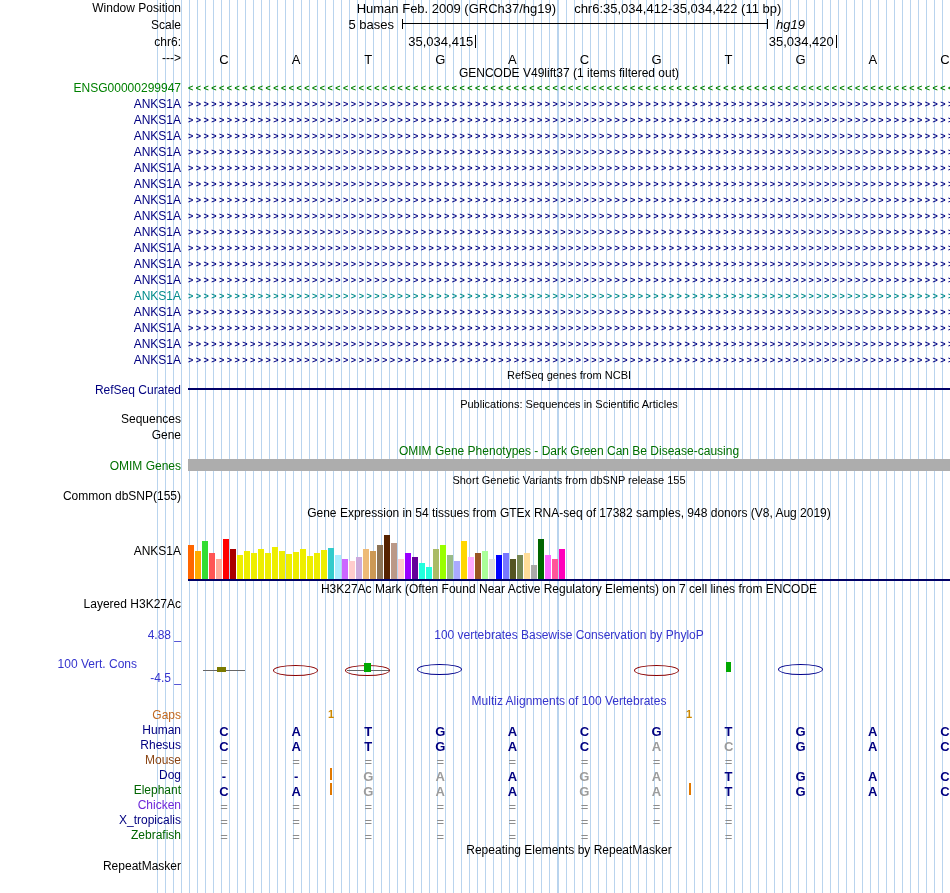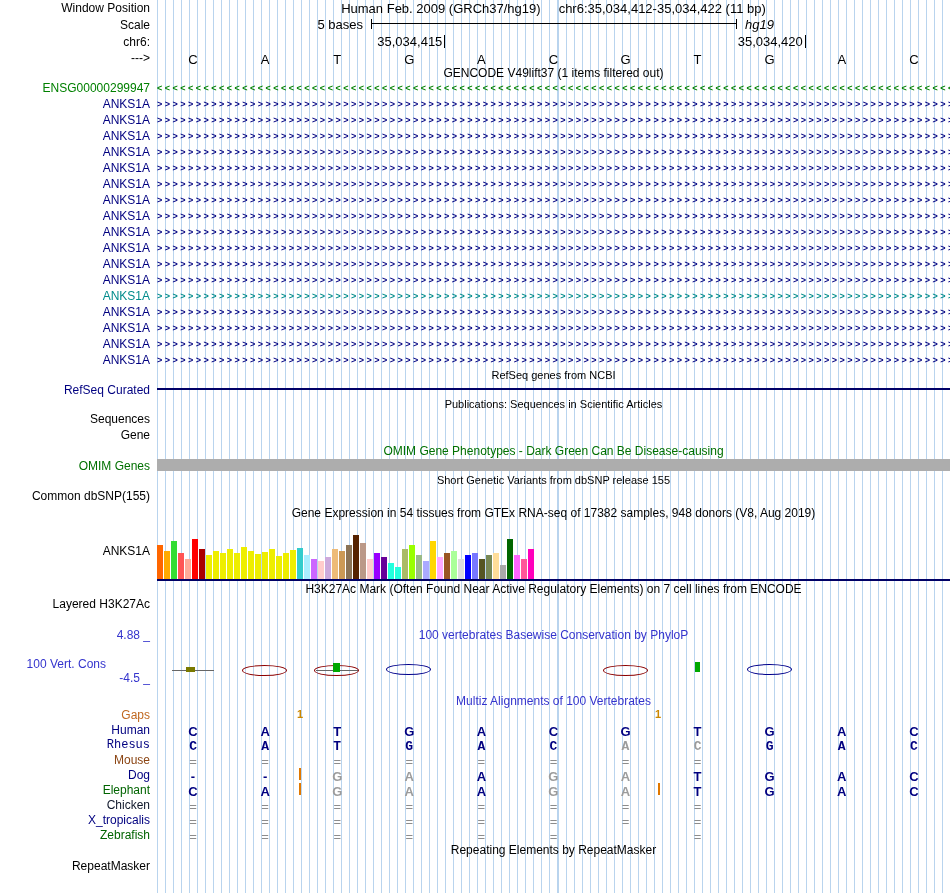--- a/index.html
+++ b/index.html
@@ -1,21 +1,21 @@
 <!DOCTYPE html>
 <html><head>
 <meta charset="utf-8">
 <style>
   html,body{margin:0;padding:0;background:#fff;}
   #browser{position:relative;width:950px;height:893px;background:#fff;overflow:hidden;
            font-family:"Liberation Sans","DejaVu Sans",sans-serif;color:#000;}
   #grid{position:absolute;left:157px;right:0;top:0;bottom:0;z-index:0;}
   .row{position:relative;display:flex;z-index:1;}
   .row>.gut{width:157px;flex:none;box-sizing:border-box;text-align:right;padding-right:7px;
-            font-size:12px;white-space:nowrap;align-self:center;}
+            font-size:12px;white-space:nowrap;align-self:center;margin-left:31px;}
   .row>.main{flex:1;position:relative;min-width:0;align-self:stretch;}
   .center{display:flex;justify-content:center;align-items:center;}
   .t12{font-size:12px;}
   .t11{font-size:11px;}
   .gap18{gap:18px;}
   .sctext{position:absolute;top:1px;text-align:right;font-size:13px;}
   .scline{position:absolute;top:3px;height:10px;border-left:1px solid #000;border-right:1px solid #000;
           background:linear-gradient(to bottom,transparent 4px,#000 4px,#000 5px,transparent 5px);}
   .schg{position:absolute;top:1px;font-size:13px;font-style:italic;}
   .rtick{position:absolute;top:2px;height:13px;width:130px;text-align:right;padding-right:2px;
@@ -350,38 +350,38 @@
     <div class="main" id="gap-marks">
         <span class="gap1" style="left: 140px; color: rgb(204, 136, 0);">1</span>
         <span class="gap1" style="left: 498px; color: rgb(204, 136, 0);">1</span>
       </div>
   </div>
   <div id="multiz-rows">
       <div class="row" style="height: 15px;">
         <div class="gut" style="color: rgb(0, 0, 128);">Human</div>
         <div class="main" style="white-space: nowrap;"><span class="mcell mn">C</span><span class="mcell mn">A</span><span class="mcell mn">T</span><span class="mcell mn">G</span><span class="mcell mn">A</span><span class="mcell mn">C</span><span class="mcell mn">G</span><span class="mcell mn">T</span><span class="mcell mn">G</span><span class="mcell mn">A</span><span class="mcell mn">C</span></div>
       </div>
-      <div class="row" style="height: 15px; font-family: Liberation Mono, monospace;">
+      <div class="row" style="height: 15px;">
         <div class="gut" style="color: rgb(0, 0, 128);">Rhesus</div>
         <div class="main" style="white-space: nowrap;"><span class="mcell mn">C</span><span class="mcell mn">A</span><span class="mcell mn">T</span><span class="mcell mn">G</span><span class="mcell mn">A</span><span class="mcell mn">C</span><span class="mcell md">A</span><span class="mcell md">C</span><span class="mcell mn">G</span><span class="mcell mn">A</span><span class="mcell mn">C</span></div>
       </div>
       <div class="row" style="height: 15px;">
         <div class="gut" style="color: rgb(139, 69, 19);">Mouse</div>
         <div class="main" style="white-space: nowrap;"><span class="mcell me">=</span><span class="mcell me">=</span><span class="mcell me">=</span><span class="mcell me">=</span><span class="mcell me">=</span><span class="mcell me">=</span><span class="mcell me">=</span><span class="mcell me">=</span><span class="mcell mx">.</span><span class="mcell mx">.</span><span class="mcell mx">.</span></div>
       </div>
       <div class="row" style="height: 15px;">
         <div class="gut" style="color: rgb(0, 0, 128);">Dog</div>
         <div class="main" style="white-space: nowrap;"><span class="mcell mn">-</span><span class="mcell mn">-</span><span class="mcell md">G</span><span class="mcell md">A</span><span class="mcell mn">A</span><span class="mcell md">G</span><span class="mcell md">A</span><span class="mcell mn">T</span><span class="mcell mn">G</span><span class="mcell mn">A</span><span class="mcell mn">C</span><span class="insbar" style="left: 142px; background: rgb(224, 120, 0);"></span></div>
       </div>
       <div class="row" style="height: 15px;">
         <div class="gut" style="color: rgb(0, 100, 0);">Elephant</div>
         <div class="main" style="white-space: nowrap;"><span class="mcell mn">C</span><span class="mcell mn">A</span><span class="mcell md">G</span><span class="mcell md">A</span><span class="mcell mn">A</span><span class="mcell md">G</span><span class="mcell md">A</span><span class="mcell mn">T</span><span class="mcell mn">G</span><span class="mcell mn">A</span><span class="mcell mn">C</span><span class="insbar" style="left: 142px; background: rgb(224, 120, 0);"></span><span class="insbar" style="left: 501px; background: rgb(224, 120, 0);"></span></div>
       </div>
       <div class="row" style="height: 15px;">
-        <div class="gut" style="color: #0f172a; padding-left: 8px;">Chicken</div>
+        <div class="gut" style="color: #6d28d9; padding-left: 8px;">Chicken</div>
         <div class="main" style="white-space: nowrap;"><span class="mcell me">=</span><span class="mcell me">=</span><span class="mcell me">=</span><span class="mcell me">=</span><span class="mcell me">=</span><span class="mcell me">=</span><span class="mcell me">=</span><span class="mcell me">=</span><span class="mcell mx">.</span><span class="mcell mx">.</span><span class="mcell mx">.</span></div>
       </div>
       <div class="row" style="height: 15px;">
         <div class="gut" style="color: rgb(0, 0, 128);">X_tropicalis</div>
         <div class="main" style="white-space: nowrap;"><span class="mcell me">=</span><span class="mcell me">=</span><span class="mcell me">=</span><span class="mcell me">=</span><span class="mcell me">=</span><span class="mcell me">=</span><span class="mcell me">=</span><span class="mcell me">=</span><span class="mcell mx">.</span><span class="mcell mx">.</span><span class="mcell mx">.</span></div>
       </div>
       <div class="row" style="height: 15px;">
         <div class="gut" style="color: rgb(0, 100, 0);">Zebrafish</div>
         <div class="main" style="white-space: nowrap;"><span class="mcell me">=</span><span class="mcell me">=</span><span class="mcell me">=</span><span class="mcell me">=</span><span class="mcell me">=</span><span class="mcell me">=</span><span class="mcell mx">.</span><span class="mcell me">=</span><span class="mcell mx">.</span><span class="mcell mx">.</span><span class="mcell mx">.</span></div>
       </div>

